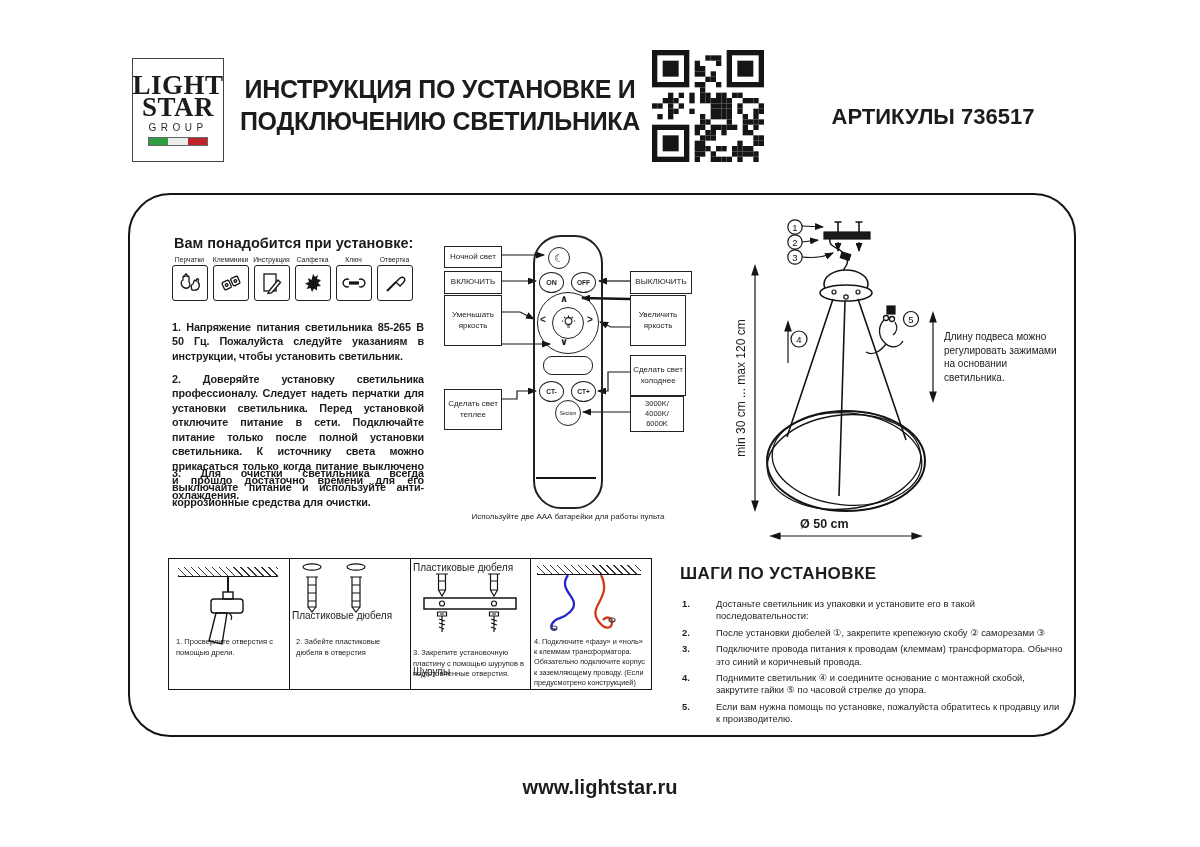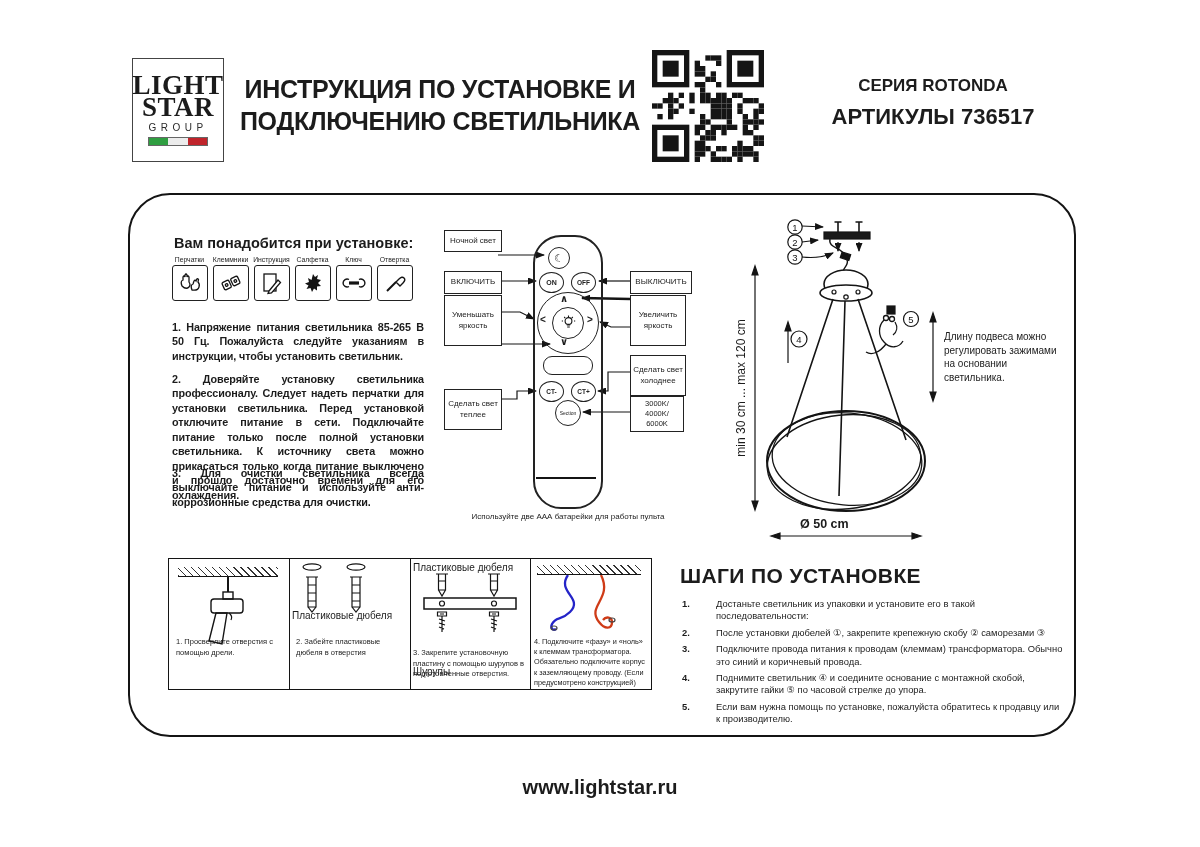--- a/index.html
+++ b/index.html
@@ -54,21 +54,21 @@
   
   .panels{left:168px;top:558px;width:482px;height:130px;border:1.5px solid #141414;display:flex;}
   .pcell{flex:1;border-right:1.5px solid #141414;}
   .pcell:last-child{border-right:none;}
   .hatch{height:9px;border-bottom:1.5px solid #141414;
          background:repeating-linear-gradient(45deg,#333 0 1px,transparent 1px 5px);}
   .pcap{font-size:7.5px;line-height:1.4;}
   .plab{font-size:10px;font-weight:normal;white-space:nowrap;}
 
   
-  .steps-heading{left:680px;top:564px;font-size:21px;font-weight:bold;letter-spacing:0.4px;}
+  .steps-heading{left:680px;top:564px;font-size:17px;font-weight:bold;letter-spacing:0.4px;}
   .steps-list{left:682px;top:598px;width:382px;}
   .step{display:flex;margin-bottom:4px;}
   .step-num{width:34px;flex:0 0 34px;font-size:9.4px;font-weight:bold;}
   .step-text{font-size:9.4px;line-height:1.32;}
 
   .footer{left:0;top:776px;width:1200px;text-align:center;font-size:20px;font-weight:bold;}
 </style>
 </head>
 <body>
 
@@ -334,21 +334,20 @@
         <rect x="10.476190476190476" y="10.476190476190476" width="15.714285714285715" height="15.714285714285715"></rect>
         <rect x="73.33333333333333" y="0" width="36.666666666666664" height="36.666666666666664"></rect>
         <rect fill="#fff" x="78.57142857142857" y="5.238095238095238" width="26.19047619047619" height="26.19047619047619"></rect>
         <rect x="83.80952380952381" y="10.476190476190476" width="15.714285714285715" height="15.714285714285715"></rect>
         <rect x="0" y="73.33333333333333" width="36.666666666666664" height="36.666666666666664"></rect>
         <rect fill="#fff" x="5.238095238095238" y="78.57142857142857" width="26.19047619047619" height="26.19047619047619"></rect>
         <rect x="10.476190476190476" y="83.80952380952381" width="15.714285714285715" height="15.714285714285715"></rect>
       </g>
     </svg>
 
-  <div class="abs series">СЕРИЯ ROTONDA</div>
   <div class="abs article">АРТИКУЛЫ 736517</div>
 
   <div class="abs main-panel"></div>
 
   <div class="abs tools-heading">Вам понадобится при установке:</div>
   <div class="abs tools-row">
     <div class="tool">
       <div class="tool-label">Перчатки</div>
       <div class="tool-box">
         <svg width="24" height="24" viewBox="0 0 24 24" fill="none" stroke="#141414" stroke-width="1.3">
@@ -428,21 +427,21 @@
   <span class="abs chev" style="left:560px;top:294px;">∧</span>
   <span class="abs chev" style="left:560px;top:337px;">∨</span>
   <span class="abs chev" style="left:540px;top:315px;">&lt;</span>
   <span class="abs chev" style="left:587px;top:315px;">&gt;</span>
 
   <div class="abs" style="left:543px;top:356px;width:48px;height:17px;border:1.5px solid #222;border-radius:9px;"></div>
   <div class="abs rbtn" style="left:539px;top:381px;width:23px;height:19px;border-radius:50%;font-size:6.5px;">CT-</div>
   <div class="abs rbtn" style="left:571px;top:381px;width:23px;height:19px;border-radius:50%;font-size:6.5px;">CT+</div>
   <div class="abs rbtn" style="left:555px;top:400px;width:24px;height:24px;border-radius:50%;font-size:5px;font-weight:normal;">Section</div>
 
-  <div class="abs lbox" style="left:444px;top:230px;width:54px;height:18px;">Ночной свет</div>
+  <div class="abs lbox" style="left:444px;top:246px;width:54px;height:18px;">Ночной свет</div>
   <div class="abs lbox" style="left:444px;top:271px;width:54px;height:19px;">ВКЛЮЧИТЬ</div>
   <div class="abs lbox" style="left:444px;top:295px;width:54px;height:47px;">Уменьшать яркость</div>
   <div class="abs lbox" style="left:444px;top:389px;width:54px;height:37px;">Сделать свет теплее</div>
   <div class="abs lbox" style="left:630px;top:271px;width:58px;height:19px;">ВЫКЛЮЧИТЬ</div>
   <div class="abs lbox" style="left:630px;top:295px;width:52px;height:47px;">Увеличить яркость</div>
   <div class="abs lbox" style="left:630px;top:355px;width:52px;height:37px;">Сделать свет холоднее</div>
   <div class="abs lbox" style="left:630px;top:396px;width:50px;height:32px;white-space:pre-line;font-size:7.5px;">3000K/
 4000K/
 6000K</div>
 

